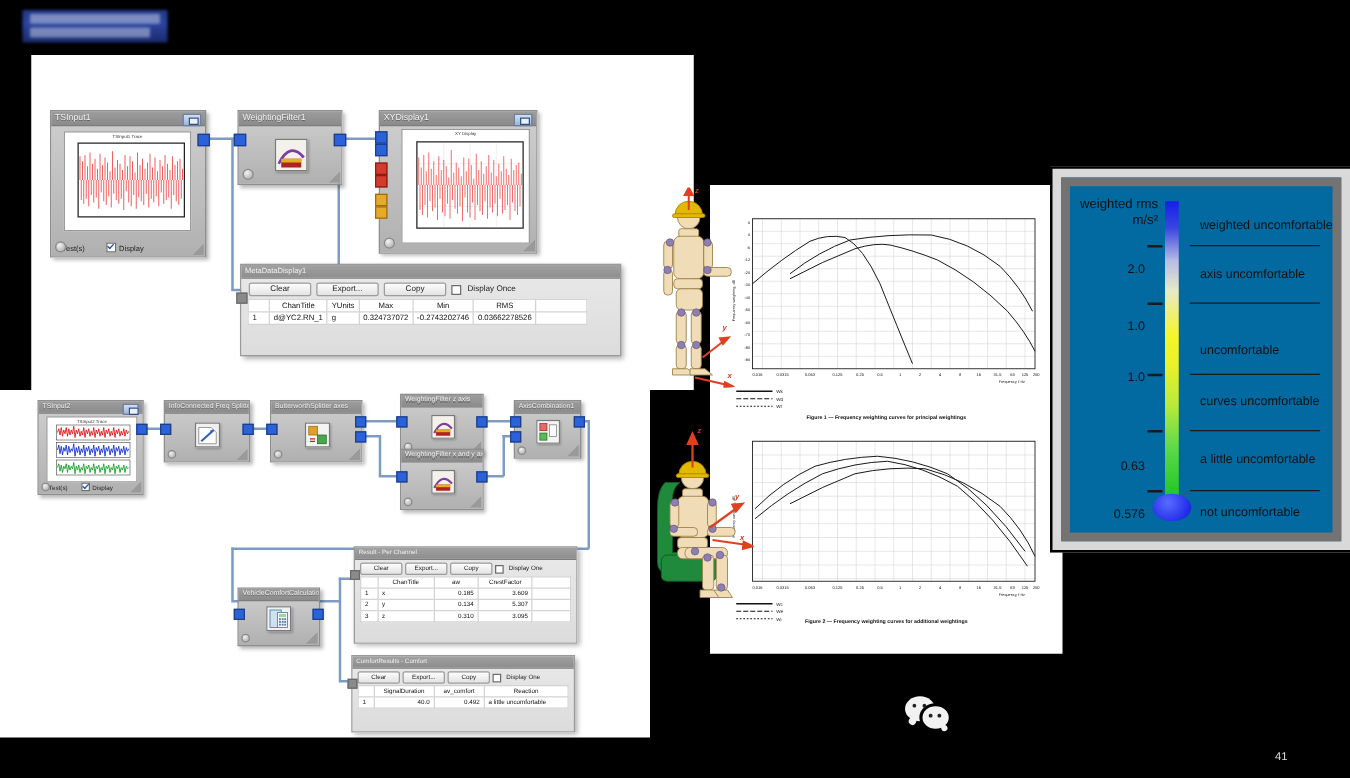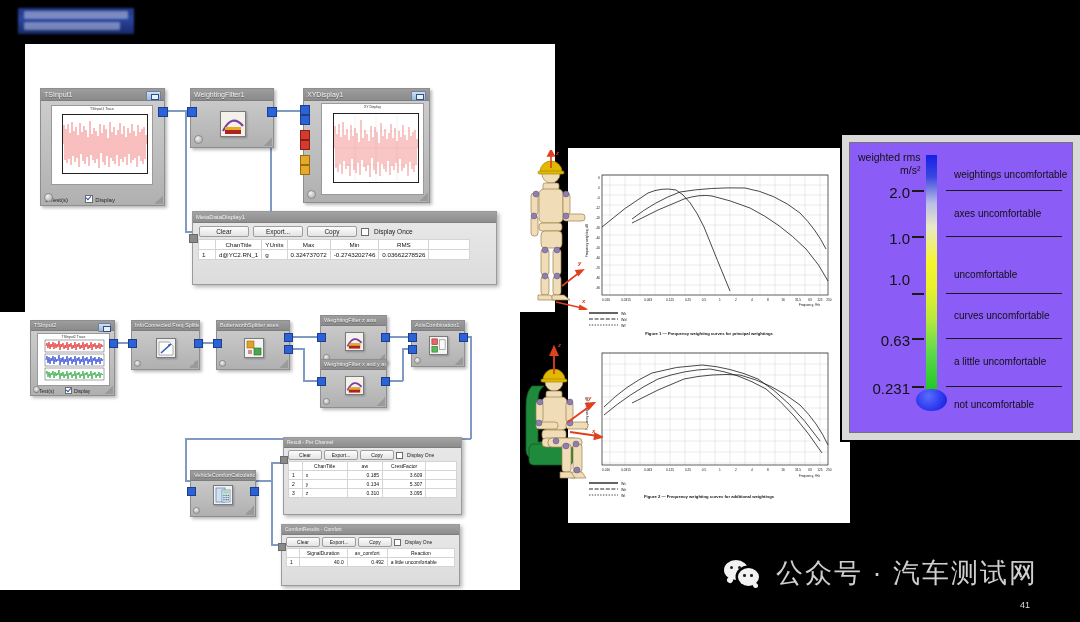--- a/index.html
+++ b/index.html
@@ -75,28 +75,28 @@
   #docpage{left:568px;top:148px;width:282px;height:375px;background:#fff;}
   .figbox{position:absolute;background:#fff;}
   .figcap{position:absolute;width:100%;text-align:center;font-size:4.2px;font-weight:bold;color:#111;}
 
   
   .mann{position:absolute;}
   .axlabel{position:absolute;font-size:6px;font-style:italic;font-weight:bold;color:#d4381f;}
 
   
   #scale{left:840px;top:133px;width:238px;height:305px;background:#d9d9d9;border:2px solid #000;}
-  #scaleInner{position:absolute;left:7px;top:7px;right:7px;bottom:7px;background:#8b5cf6;border:1px solid #737373;}
+  #scaleInner{position:absolute;left:7px;top:7px;right:7px;bottom:7px;background:#0369a1;border:7px solid #737373;}
   #tube{position:absolute;left:76px;top:12px;width:11px;height:240px;
       background:linear-gradient(180deg,#1420e8 0%,#3a46e0 9%,#b9bde6 20%,#e8e9c6 30%,
         #f5f52a 45%,#e9f02a 55%,#b8ea3b 68%,#5fd94a 82%,#19c522 100%);}
   #bulb{position:absolute;left:66px;top:246px;width:31px;height:22px;border-radius:50%;
       background:radial-gradient(circle at 40% 32%,#5a6bff,#0b14e0);}
   .tick{position:absolute;left:62px;width:12px;height:2px;background:#1a1a1a;}
-  .ticklab{position:absolute;font-size:15px;color:#111;text-align:right;width:56px;}
+  .ticklab{position:absolute;font-size:10px;color:#111;text-align:right;width:56px;margin-top:20px;}
   .sep{position:absolute;left:96px;right:10px;height:1.2px;background:#1a1a1a;}
   .catlab{position:absolute;left:104px;font-size:10px;color:#111;white-space:nowrap;}
   #scaleHead{position:absolute;left:8px;top:8px;font-size:10.5px;color:#111;line-height:13px;}
 
   
   #footer{left:724px;top:555px;display:flex;align-items:center;gap:12px;}
   #wechat{position:relative;width:40px;height:30px;}
   .bub{position:absolute;border-radius:50%;background:#f2f2f2;}
   #ftext{font-size:27px;color:#cfcfcf;letter-spacing:2px;white-space:nowrap;}
   #pagenum{left:1020px;top:600px;font-size:9px;color:#dcdcdc;}
@@ -673,42 +673,41 @@
 
     <div class="tick" style="top:93px"></div>
     <div class="ticklab" style="left:4px;top:87px">1.0</div>
     <div class="sep" style="top:93px"></div>
 
     <div class="tick" style="top:150px"></div>
     <div class="ticklab" style="left:4px;top:128px">1.0</div>
     <div class="sep" style="top:150px"></div>
 
     <div class="tick" style="top:195px"></div>
-    <div class="ticklab" style="left:4px;top:189px">0.63</div>
+    <div class="ticklab" style="left:4px;top:199px">0.63</div>
     <div class="sep" style="top:195px"></div>
 
     <div class="tick" style="top:243px"></div>
-    <div class="ticklab" style="left:0px;top:237px;width:60px">0.231</div>
+    <div class="ticklab" style="left:0px;top:237px;width:60px">0.576</div>
     <div class="sep" style="top:243px"></div>
 
-    <div class="catlab" style="top:26px">weightings uncomfortable</div>
-    <div class="catlab" style="top:65px">axes uncomfortable</div>
+    <div class="catlab" style="top:26px">weighted uncomfortable</div>
+    <div class="catlab" style="top:65px">axis uncomfortable</div>
     <div class="catlab" style="top:126px">uncomfortable</div>
     <div class="catlab" style="top:167px">curves uncomfortable</div>
     <div class="catlab" style="top:213px">a little uncomfortable</div>
     <div class="catlab" style="top:256px">not uncomfortable</div>
   </div>
 </div>
 
 <div class="abs" id="footer">
   <div id="wechat">
     <div class="bub" style="left:0;top:2px;width:24px;height:20px"></div>
     <div class="bub" style="left:3px;top:19px;width:6px;height:6px;transform:rotate(30deg)"></div>
     <div class="bub" style="left:14px;top:10px;width:21px;height:18px;box-shadow:0 0 0 2.5px #000"></div>
     <div class="bub" style="left:29px;top:25px;width:5px;height:5px;transform:rotate(-20deg)"></div>
     <div class="bub" style="left:6px;top:8px;width:3px;height:3px;background:#222"></div>
     <div class="bub" style="left:14px;top:8px;width:3px;height:3px;background:#222"></div>
     <div class="bub" style="left:19px;top:16px;width:2.6px;height:2.6px;background:#222"></div>
     <div class="bub" style="left:26px;top:16px;width:2.6px;height:2.6px;background:#222"></div>
   </div>
-  <div id="ftext">公众号 · 汽车测试网</div>
 </div>
 <div class="abs" id="pagenum">41</div>
 
 </body></html>

